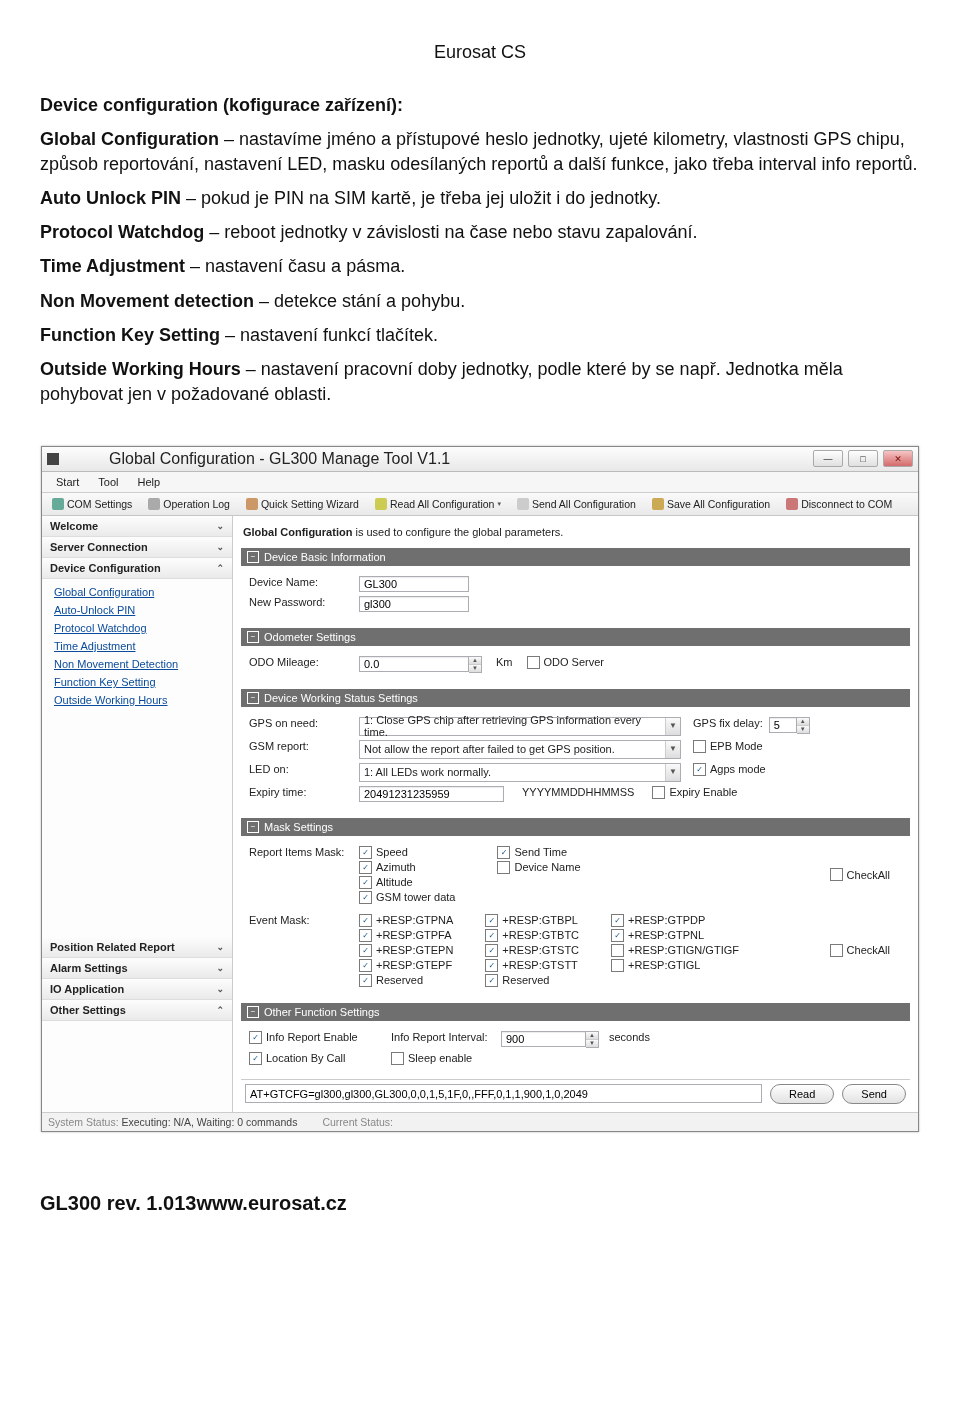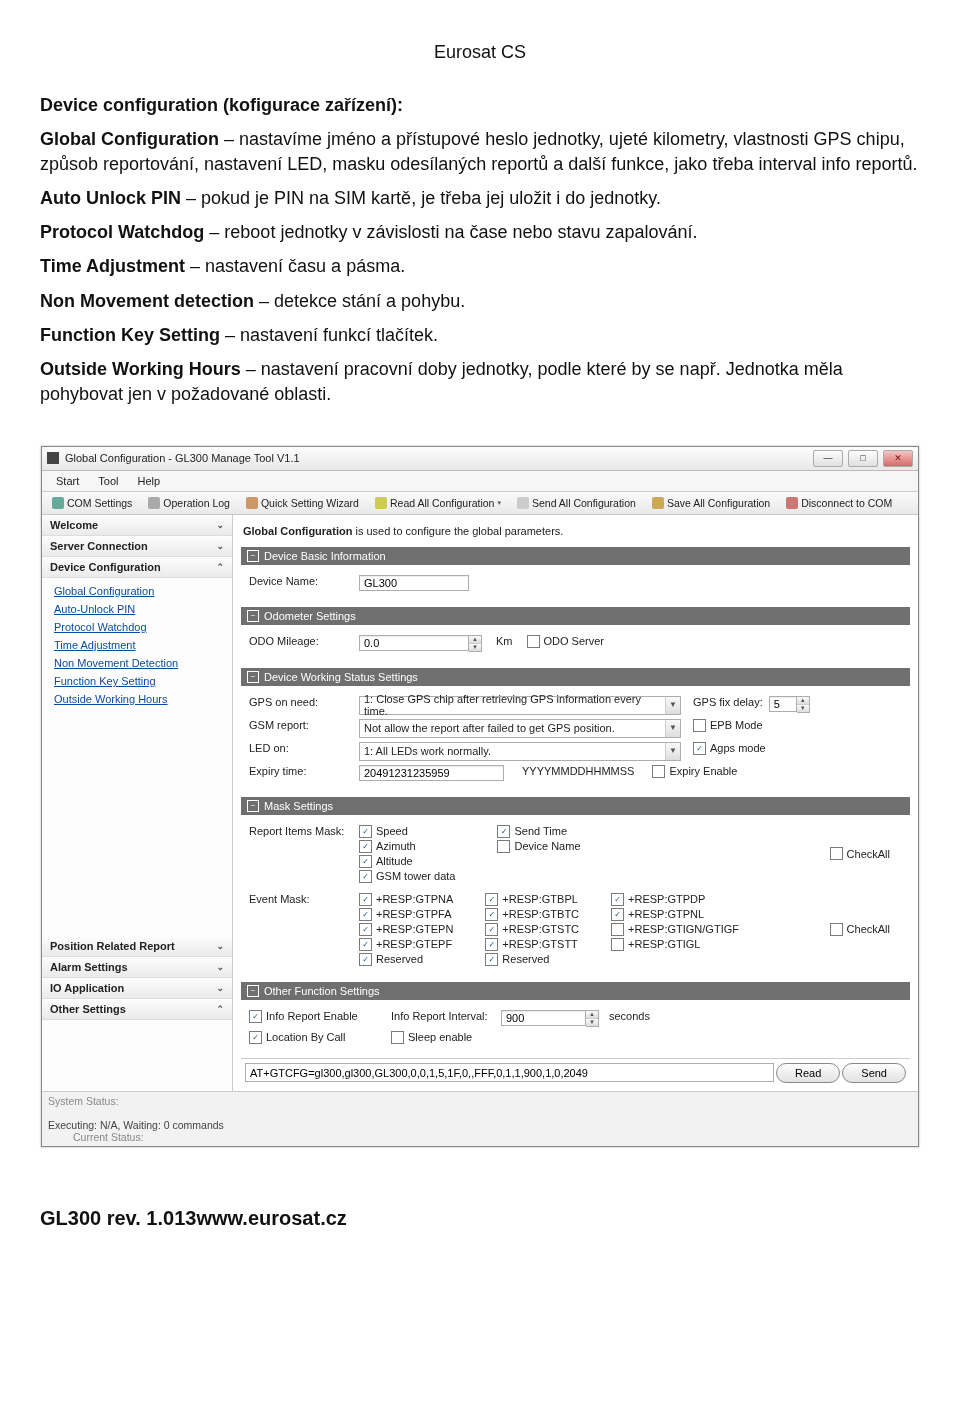--- a/index.html
+++ b/index.html
@@ -4,21 +4,21 @@
 <style>
   body { margin:0; padding:0; font-family:Arial,Helvetica,sans-serif; font-size:14px; background:#fff; color:#111; width:960px; }
   .page { padding:42px 40px 20px 40px; }
   .header-title { text-align:center; font-size:18px; margin-bottom:30px; }
   .body-text { font-size:18px; line-height:1.35; margin-bottom:10px; }
   .body-text b { font-weight:bold; }
   .app-wrap { margin-top:40px; }
   .window { border:1px solid #888; background:#f3f3f3; font-size:11px; color:#222; width:876px; margin:0 auto; box-shadow:0 0 2px rgba(0,0,0,0.3); }
   .titlebar { display:flex; align-items:center; padding:3px 5px; background:linear-gradient(#fdfdfd,#e8e8e8); border-bottom:1px solid #bbb; }
   .titlebar .ico { width:12px; height:12px; background:#444; margin-right:6px; }
-  .titlebar .ttl { flex:1; font-size:11px; }
+  .titlebar .ttl { flex:1; font-size:16px;margin-left:44px; }
   .winbtns span { display:inline-flex; align-items:center; justify-content:center; width:28px; height:15px; border:1px solid #aaa; margin-left:2px; background:linear-gradient(#fefefe,#e0e0e0); font-size:9px; border-radius:2px; }
   .winbtns .close { background:linear-gradient(#f7c4c4,#d36a6a); color:#7a1010; }
   .menubar { padding:2px 6px; background:#f6f6f6; border-bottom:1px solid #ccc; }
   .menubar span { display:inline-block; padding:2px 8px; font-size:11px; }
   .toolbar { display:flex; align-items:center; padding:3px 5px; background:linear-gradient(#fafafa,#e9e9e9); border-bottom:1px solid #c6c6c6; flex-wrap:nowrap; }
   .tbtn { display:inline-flex; align-items:center; padding:2px 5px; margin-right:6px; font-size:10.5px; white-space:nowrap; }
   .tico { width:12px; height:12px; margin-right:3px; background:#8aa; display:inline-block; border-radius:2px; }
   .main { display:flex; }
   .sidebar { width:190px; background:#fdfdfd; border-right:1px solid #ccc; }
   .acc-head { display:flex; align-items:center; justify-content:space-between; padding:4px 8px; background:linear-gradient(#fdfdfd,#eaeaea); font-weight:bold; font-size:11px; border-bottom:1px solid #ddd; cursor:pointer; }
@@ -36,23 +36,23 @@
   .spin { display:inline-flex; align-items:center; }
   .spin .sbtns { display:flex; flex-direction:column; border:1px solid #abadb3; border-left:none; }
   .spin .sbtns span { width:12px; height:7px; background:linear-gradient(#fafafa,#ddd); font-size:6px; line-height:7px; text-align:center; color:#555; border-bottom:1px solid #ccc; }
   .spin .sbtns span:last-child { border-bottom:none; }
   .combo { display:inline-flex; align-items:center; border:1px solid #abadb3; background:#fff; height:17px; }
   .combo .ctext { padding:2px 4px; font-size:11px; }
   .combo .carrow { width:14px; background:linear-gradient(#fafafa,#ddd); border-left:1px solid #ccc; text-align:center; font-size:8px; height:100%; line-height:15px; color:#555; }
   .cb { display:inline-flex; align-items:center; font-size:11px; margin-right:12px; }
   .cb .box { width:11px; height:11px; border:1px solid #7a7a7a; background:#fff; margin-right:4px; display:flex; align-items:center; justify-content:center; font-size:8px; color:#158; }
   .btn { border:1px solid #888; background:linear-gradient(#fefefe,#e2e2e2); padding:3px 18px; font-size:11px; border-radius:10px; cursor:pointer; }
-  .cmdline { display:flex; align-items:center; padding:4px; gap:2px; border-top:1px solid #ccc; }
+  .cmdline { display:flex; align-items:center; padding:4px; gap:8px; border-top:1px solid #ccc; }
   .cmdline input { flex:1; border:1px solid #abadb3; padding:2px 4px; font-size:11px; height:19px; box-sizing:border-box; }
-  .statusbar { padding:3px 6px; background:#f2f2f2; border-top:1px solid #ccc; font-size:10.5px; color:#888; display:flex;flex-direction:column; }
+  .statusbar { padding:3px 6px; background:#f2f2f2; border-top:1px solid #ccc; font-size:10.5px; color:#888; display:flex; }
   .footer { display:flex; justify-content:flex-start; padding:40px 40px 20px 40px; font-size:20px;font-weight:bold; }
 </style>
 </head>
 <body>
 
 <div class="page">
   <div class="header-title">Eurosat CS</div>
 
   <div class="body-text"><b>Device configuration (kofigurace zařízení):</b></div>
 
@@ -162,20 +162,24 @@
           <div class="desc"><b>Global Configuration</b><span>   is used to configure the global parameters.</span></div>
 
           <div class="section-head">
               <span class="box">−</span>
               <span>Device Basic Information</span>
             </div>
           <div class="section-body">
             <div class="row">
               <span class="lbl">Device Name:</span>
               <input class="inp" style="width: 110px;" value="GL300">
+            </div>
+            <div class="row">
+              <span class="lbl">New Password:</span>
+              <input class="inp" style="width: 110px;" value="gl300">
             </div>
           </div>
 
           <div class="section-head">
               <span class="box">−</span>
               <span>Odometer Settings</span>
             </div>
           <div class="section-body">
             <div class="row">
               <span class="lbl">ODO Mileage:</span>

